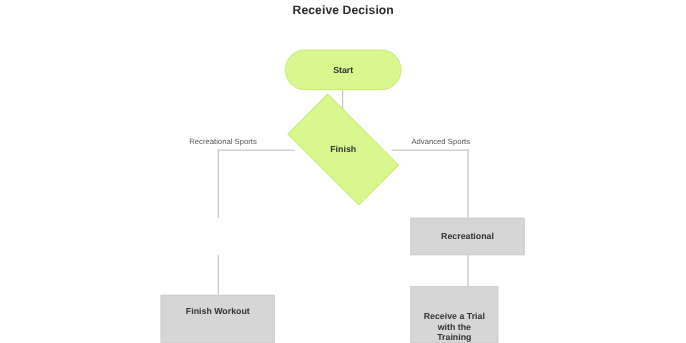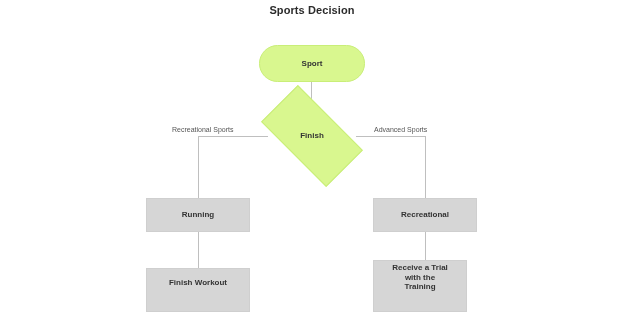--- a/index.html
+++ b/index.html
@@ -84,56 +84,53 @@
     padding:0 2px;
     white-space:nowrap;
     line-height:9px;
   }
 </style>
 </head>
 <body>
 
 <div id="chart">
 
-  <div class="title">Sports Decision</div>
+  <div class="title">Receive Decision</div>
 
   <div class="stadium" style="left:259px;top:45px;width:106px;height:37px;">
-    <span class="node-label">Sport</span>
+    <span class="node-label">Start</span>
   </div>
 
   <div class="edge v" style="left:311px;top:82px;height:33px;"></div>
 
   <div class="diamond-wrap" style="left:266px;top:110px;width:92px;height:52px;">
     <span class="diamond-shape"></span>
     <span class="node-label">Finish</span>
   </div>
 
   <div class="edge h" style="left:198px;top:136px;width:70px;"></div>
   <div class="edge v" style="left:198px;top:136px;height:62px;"></div>
   <div class="edge-label" style="left:170px;top:125px;">Recreational Sports</div>
 
   <div class="edge h" style="left:356px;top:136px;width:70px;"></div>
   <div class="edge v" style="left:425px;top:136px;height:62px;"></div>
   <div class="edge-label" style="left:372px;top:125px;">Advanced Sports</div>
 
-  <div class="rect" style="left:146px;top:198px;width:104px;height:34px;">
-    <span class="node-label">Running</span>
-  </div>
 
   <div class="rect" style="left:373px;top:198px;width:104px;height:34px;">
     <span class="node-label">Recreational</span>
   </div>
 
   <div class="edge v" style="left:198px;top:232px;height:36px;"></div>
 
   <div class="edge v" style="left:425px;top:232px;height:28px;"></div>
 
   <div class="rect" style="left:146px;top:268px;width:104px;height:44px;align-items:flex-start;padding-top:9px;">
     <span class="node-label">Finish Workout</span>
   </div>
 
-  <div class="rect" style="left:373px;top:260px;width:94px;height:52px;align-items:flex-start;padding-top:2px;">
+  <div class="rect" style="left:373px;top:260px;width:80px;height:52px;align-items:flex-start;padding-top:22px;">
     <span class="node-label">Receive a Trial
 with the
 Training</span>
   </div>
 
 </div>
 
 </body></html>

